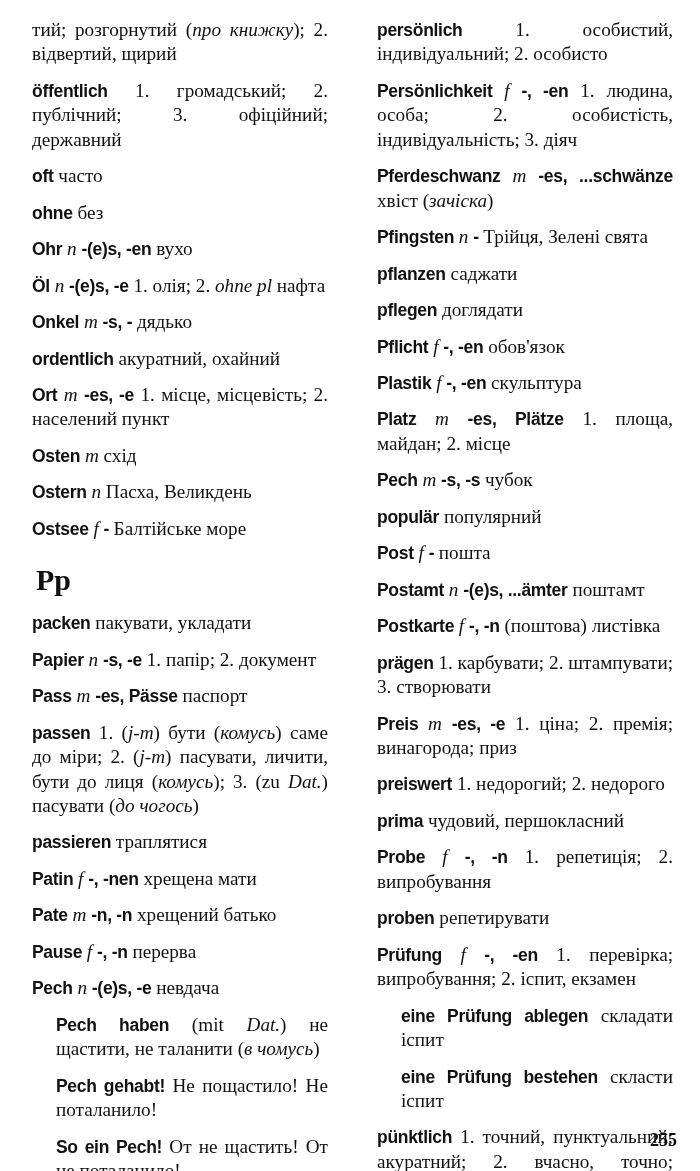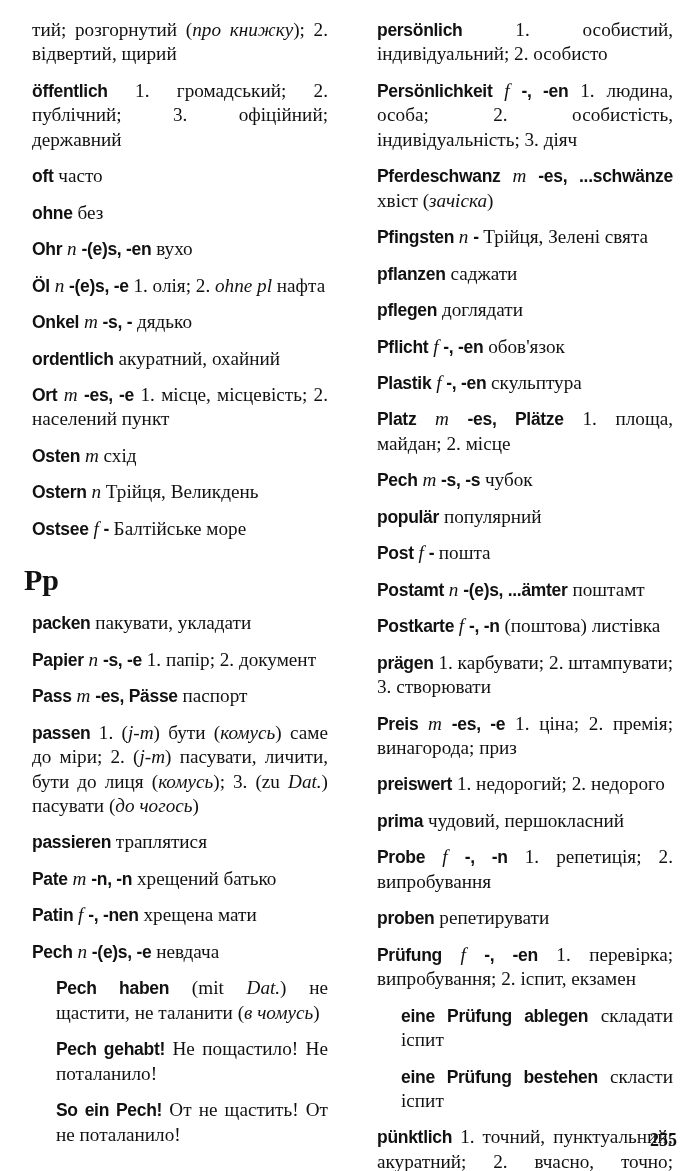--- a/index.html
+++ b/index.html
@@ -14,21 +14,21 @@
     text-align: justify;
   }
   #col-left { left: 20px; }
   #col-right { left: 365px; }
   .entry { margin: 12px; }
   .entry.sub { padding-left: 24px; }
   .hw, .b { font-family: "Liberation Sans", "DejaVu Sans", sans-serif; font-weight: bold; font-size: 17.5px; letter-spacing: -0.3px; }
   .it { font-style: italic; }
   .section-letter {
     font-family: "Liberation Serif", serif; font-weight: bold;
-    font-size: 30px; line-height: 34px; margin: 22px 0 14px 4px;
+    font-size: 30px; line-height: 34px; margin: 22px 0 14px 16px;
   }
   .page-number {
     position: absolute; left: 650px; top: 1130px;
     font-family: "Liberation Serif", serif; font-weight: bold; font-size: 18px;
   }
 </style>
 </head>
 <body>
 
 <div id="col-left" class="col">
@@ -36,32 +36,33 @@
   <div>
       <p class="entry"><span class="hw">öffentlich</span><span class=""> 1. громадський; 2. публічний; 3. офіційний; державний</span></p>
       <p class="entry"><span class="hw">oft</span><span class=""> часто</span></p>
       <p class="entry"><span class="hw">ohne</span><span class=""> без</span></p>
       <p class="entry"><span class="hw">Ohr</span><span class="it"> n </span><span class="b">-(e)s, -en</span><span class=""> вухо</span></p>
       <p class="entry"><span class="hw">Öl</span><span class="it"> n </span><span class="b">-(e)s, -e</span><span class=""> 1. олія; 2. </span><span class="it">ohne pl</span><span class=""> нафта</span></p>
       <p class="entry"><span class="hw">Onkel</span><span class="it"> m </span><span class="b">-s, -</span><span class=""> дядько</span></p>
       <p class="entry"><span class="hw">ordentlich</span><span class=""> акуратний, охайний</span></p>
       <p class="entry"><span class="hw">Ort</span><span class="it"> m </span><span class="b">-es, -e</span><span class=""> 1. місце, місцевість; 2. населений пункт</span></p>
       <p class="entry"><span class="hw">Osten</span><span class="it"> m </span><span class="">схід</span></p>
-      <p class="entry"><span class="hw">Ostern</span><span class="it"> n </span><span class="">Трійця, Великдень</span></p>
+      <p class="entry"><span class="hw">Ostern</span><span class="it"> n </span><span class="">Пасха, Великдень</span></p>
       <p class="entry"><span class="hw">Ostsee</span><span class="it"> f </span><span class="b">- </span><span class="">Балтійське море</span></p>
     </div>
   <div class="section-letter">Pp</div>
   <div>
       <p class="entry"><span class="hw">packen</span><span class=""> пакувати, укладати</span></p>
       <p class="entry"><span class="hw">Papier</span><span class="it"> n </span><span class="b">-s, -e</span><span class=""> 1. папір; 2. документ</span></p>
       <p class="entry"><span class="hw">Pass</span><span class="it"> m </span><span class="b">-es, Pässe</span><span class=""> паспорт</span></p>
       <p class="entry"><span class="hw">passen</span><span class=""> 1. (</span><span class="it">j-m</span><span class="">) бути (</span><span class="it">комусь</span><span class="">) саме до міри; 2. (</span><span class="it">j-m</span><span class="">) пасувати, личити, бути до лиця (</span><span class="it">комусь</span><span class="">); 3. (zu </span><span class="it">Dat.</span><span class="">) пасувати (</span><span class="it">до чогось</span><span class="">)</span></p>
       <p class="entry"><span class="hw">passieren</span><span class=""> траплятися</span></p>
+      <p class="entry"><span class="hw">Patin</span><span class="it"> f </span><span class="b">-, -nen</span><span class=""> хрещена мати</span></p>
       <p class="entry"><span class="hw">Pate</span><span class="it"> m </span><span class="b">-n, -n</span><span class=""> хрещений батько</span></p>
-      <p class="entry"><span class="hw">Patin</span><span class="it"> f </span><span class="b">-, -nen</span><span class=""> хрещена мати</span></p>
+      <p class="entry"><span class="hw">Pause</span><span class="it"> f </span><span class="b">-, -n</span><span class=""> перерва</span></p>
       <p class="entry"><span class="hw">Pech</span><span class="it"> n </span><span class="b">-(e)s, -e</span><span class=""> невдача</span></p>
       <p class="entry sub"><span class="hw">Pech haben</span><span class=""> (mit </span><span class="it">Dat.</span><span class="">) не щастити, не таланити (</span><span class="it">в чомусь</span><span class="">)</span></p>
       <p class="entry sub"><span class="hw">Pech gehabt!</span><span class=""> Не пощастило! Не поталанило!</span></p>
       <p class="entry sub"><span class="hw">So ein Pech!</span><span class=""> От не щастить! От не поталанило!</span></p>
     </div>
 </div>
 
 <div id="col-right" class="col">
   <div>
       <p class="entry"><span class="hw">persönlich</span><span class=""> 1. особистий, індивідуальний; 2. особисто</span></p>

